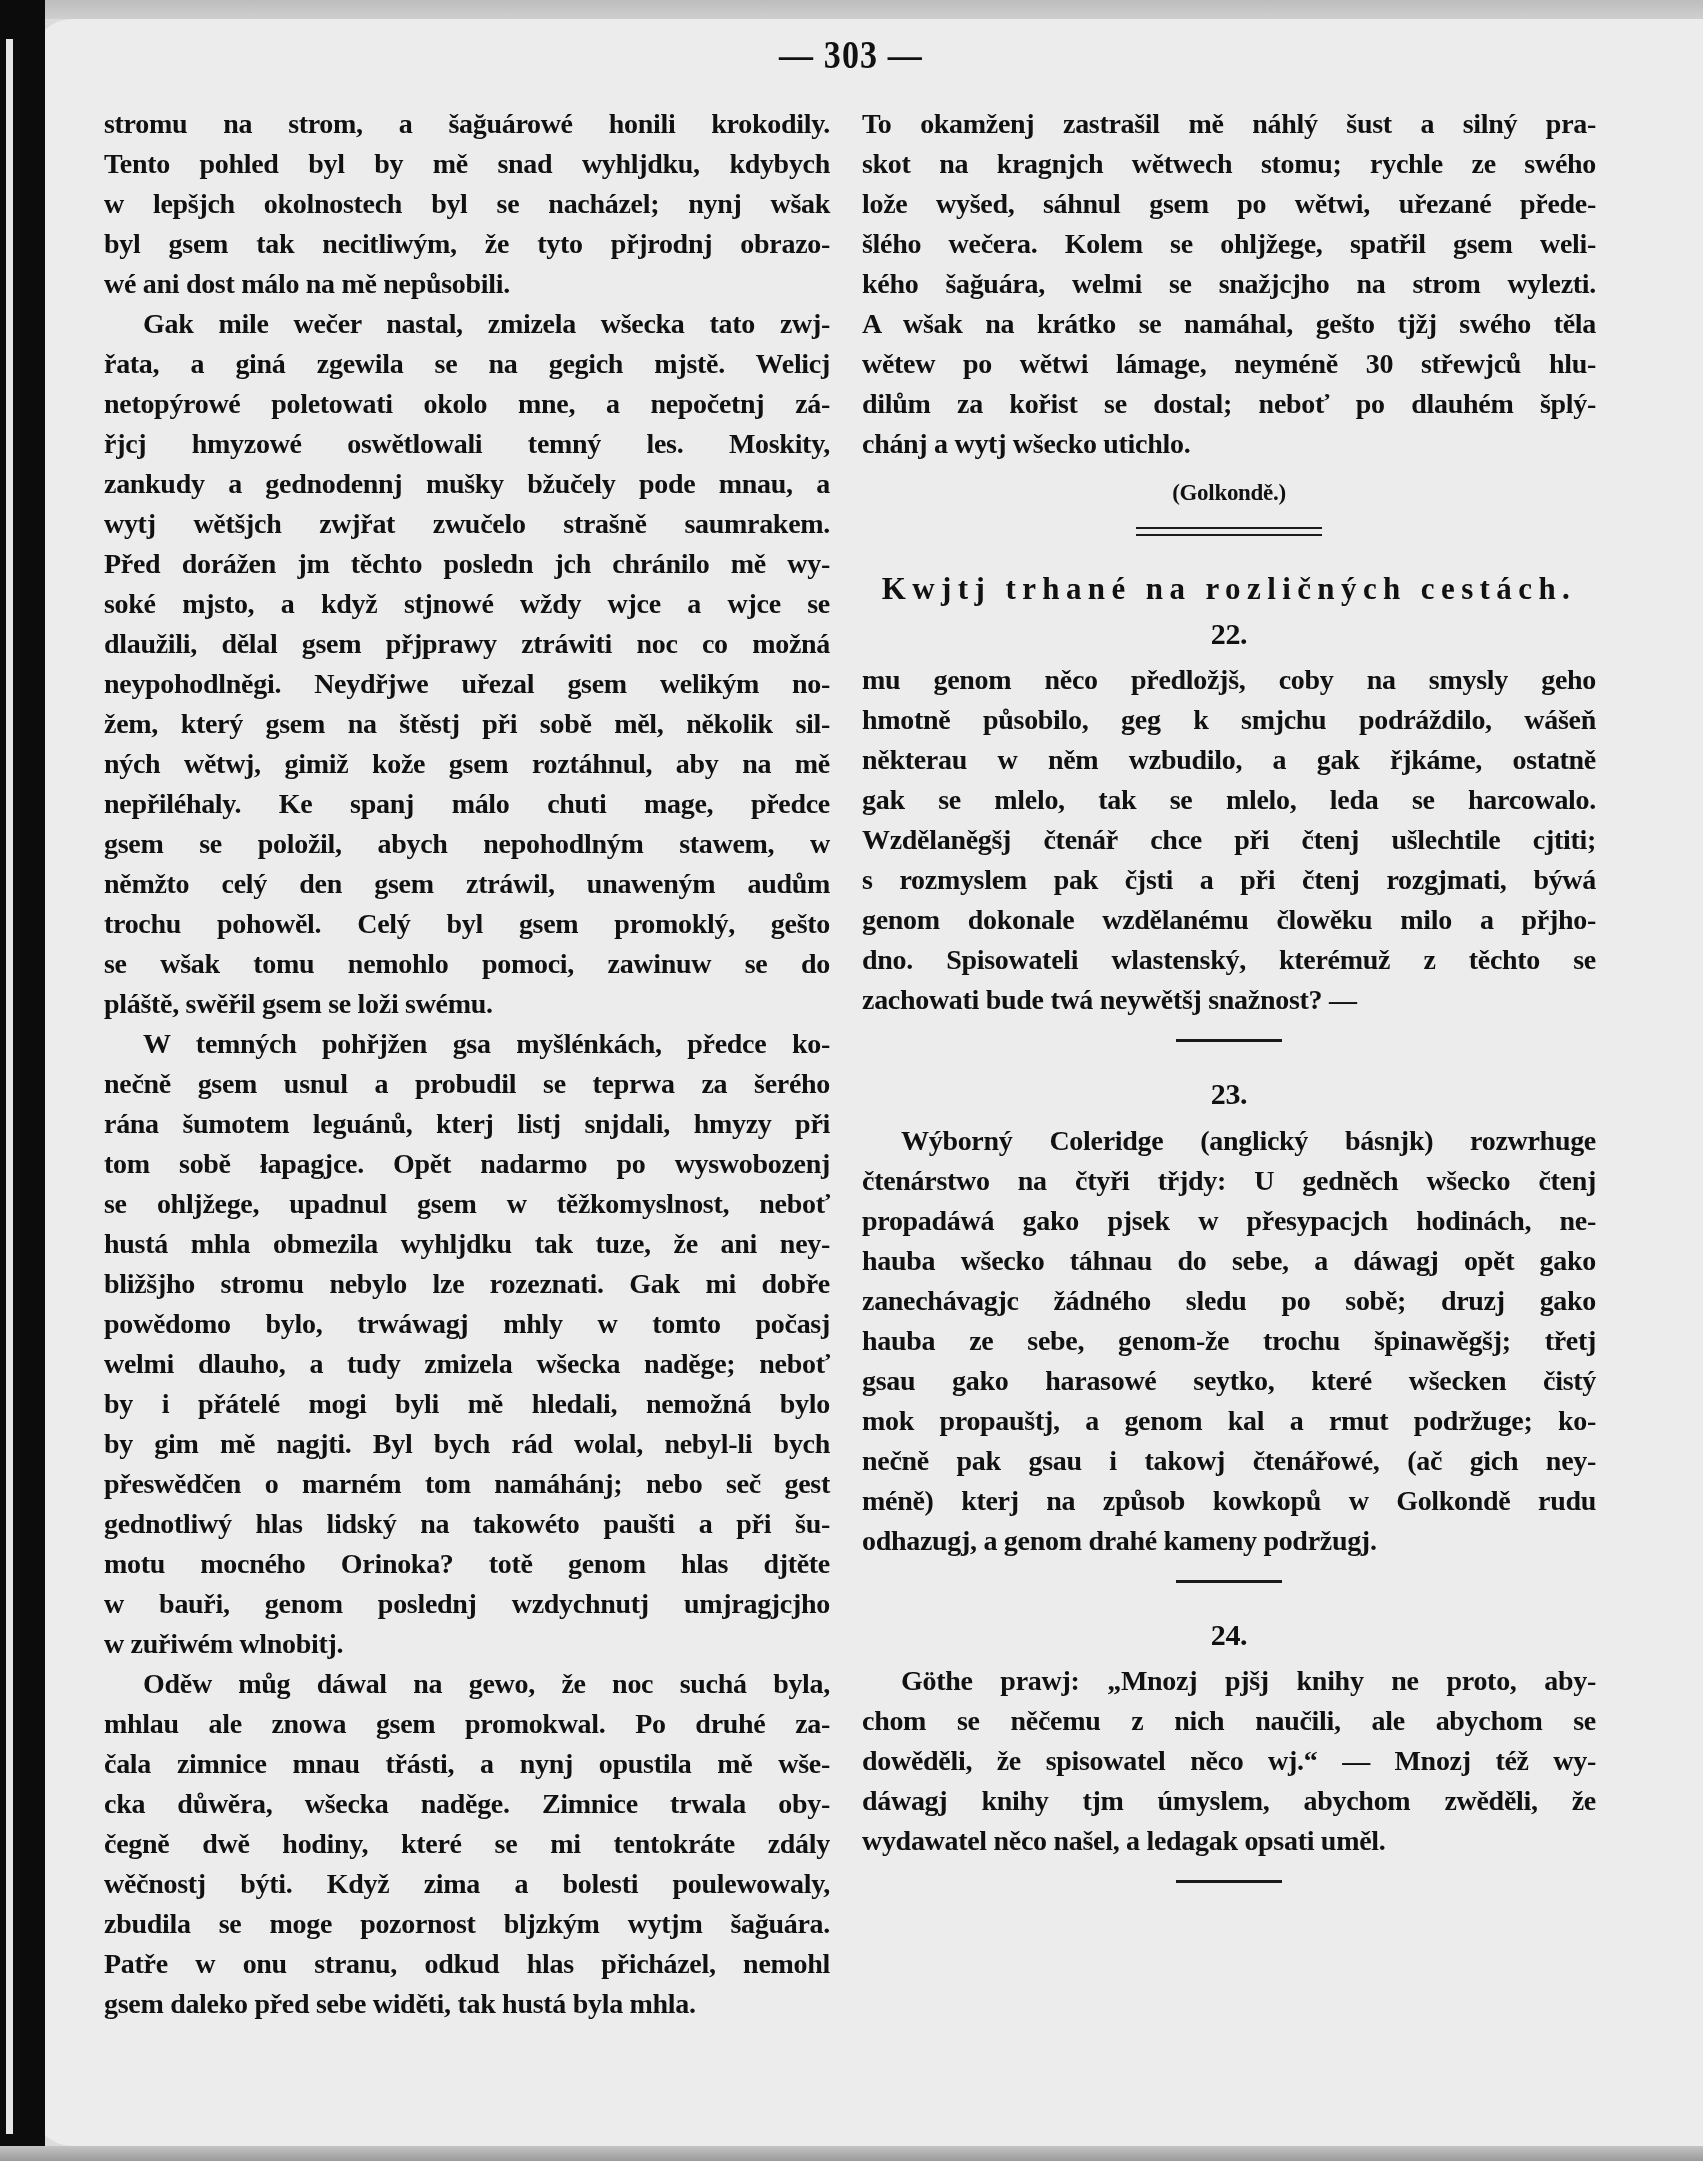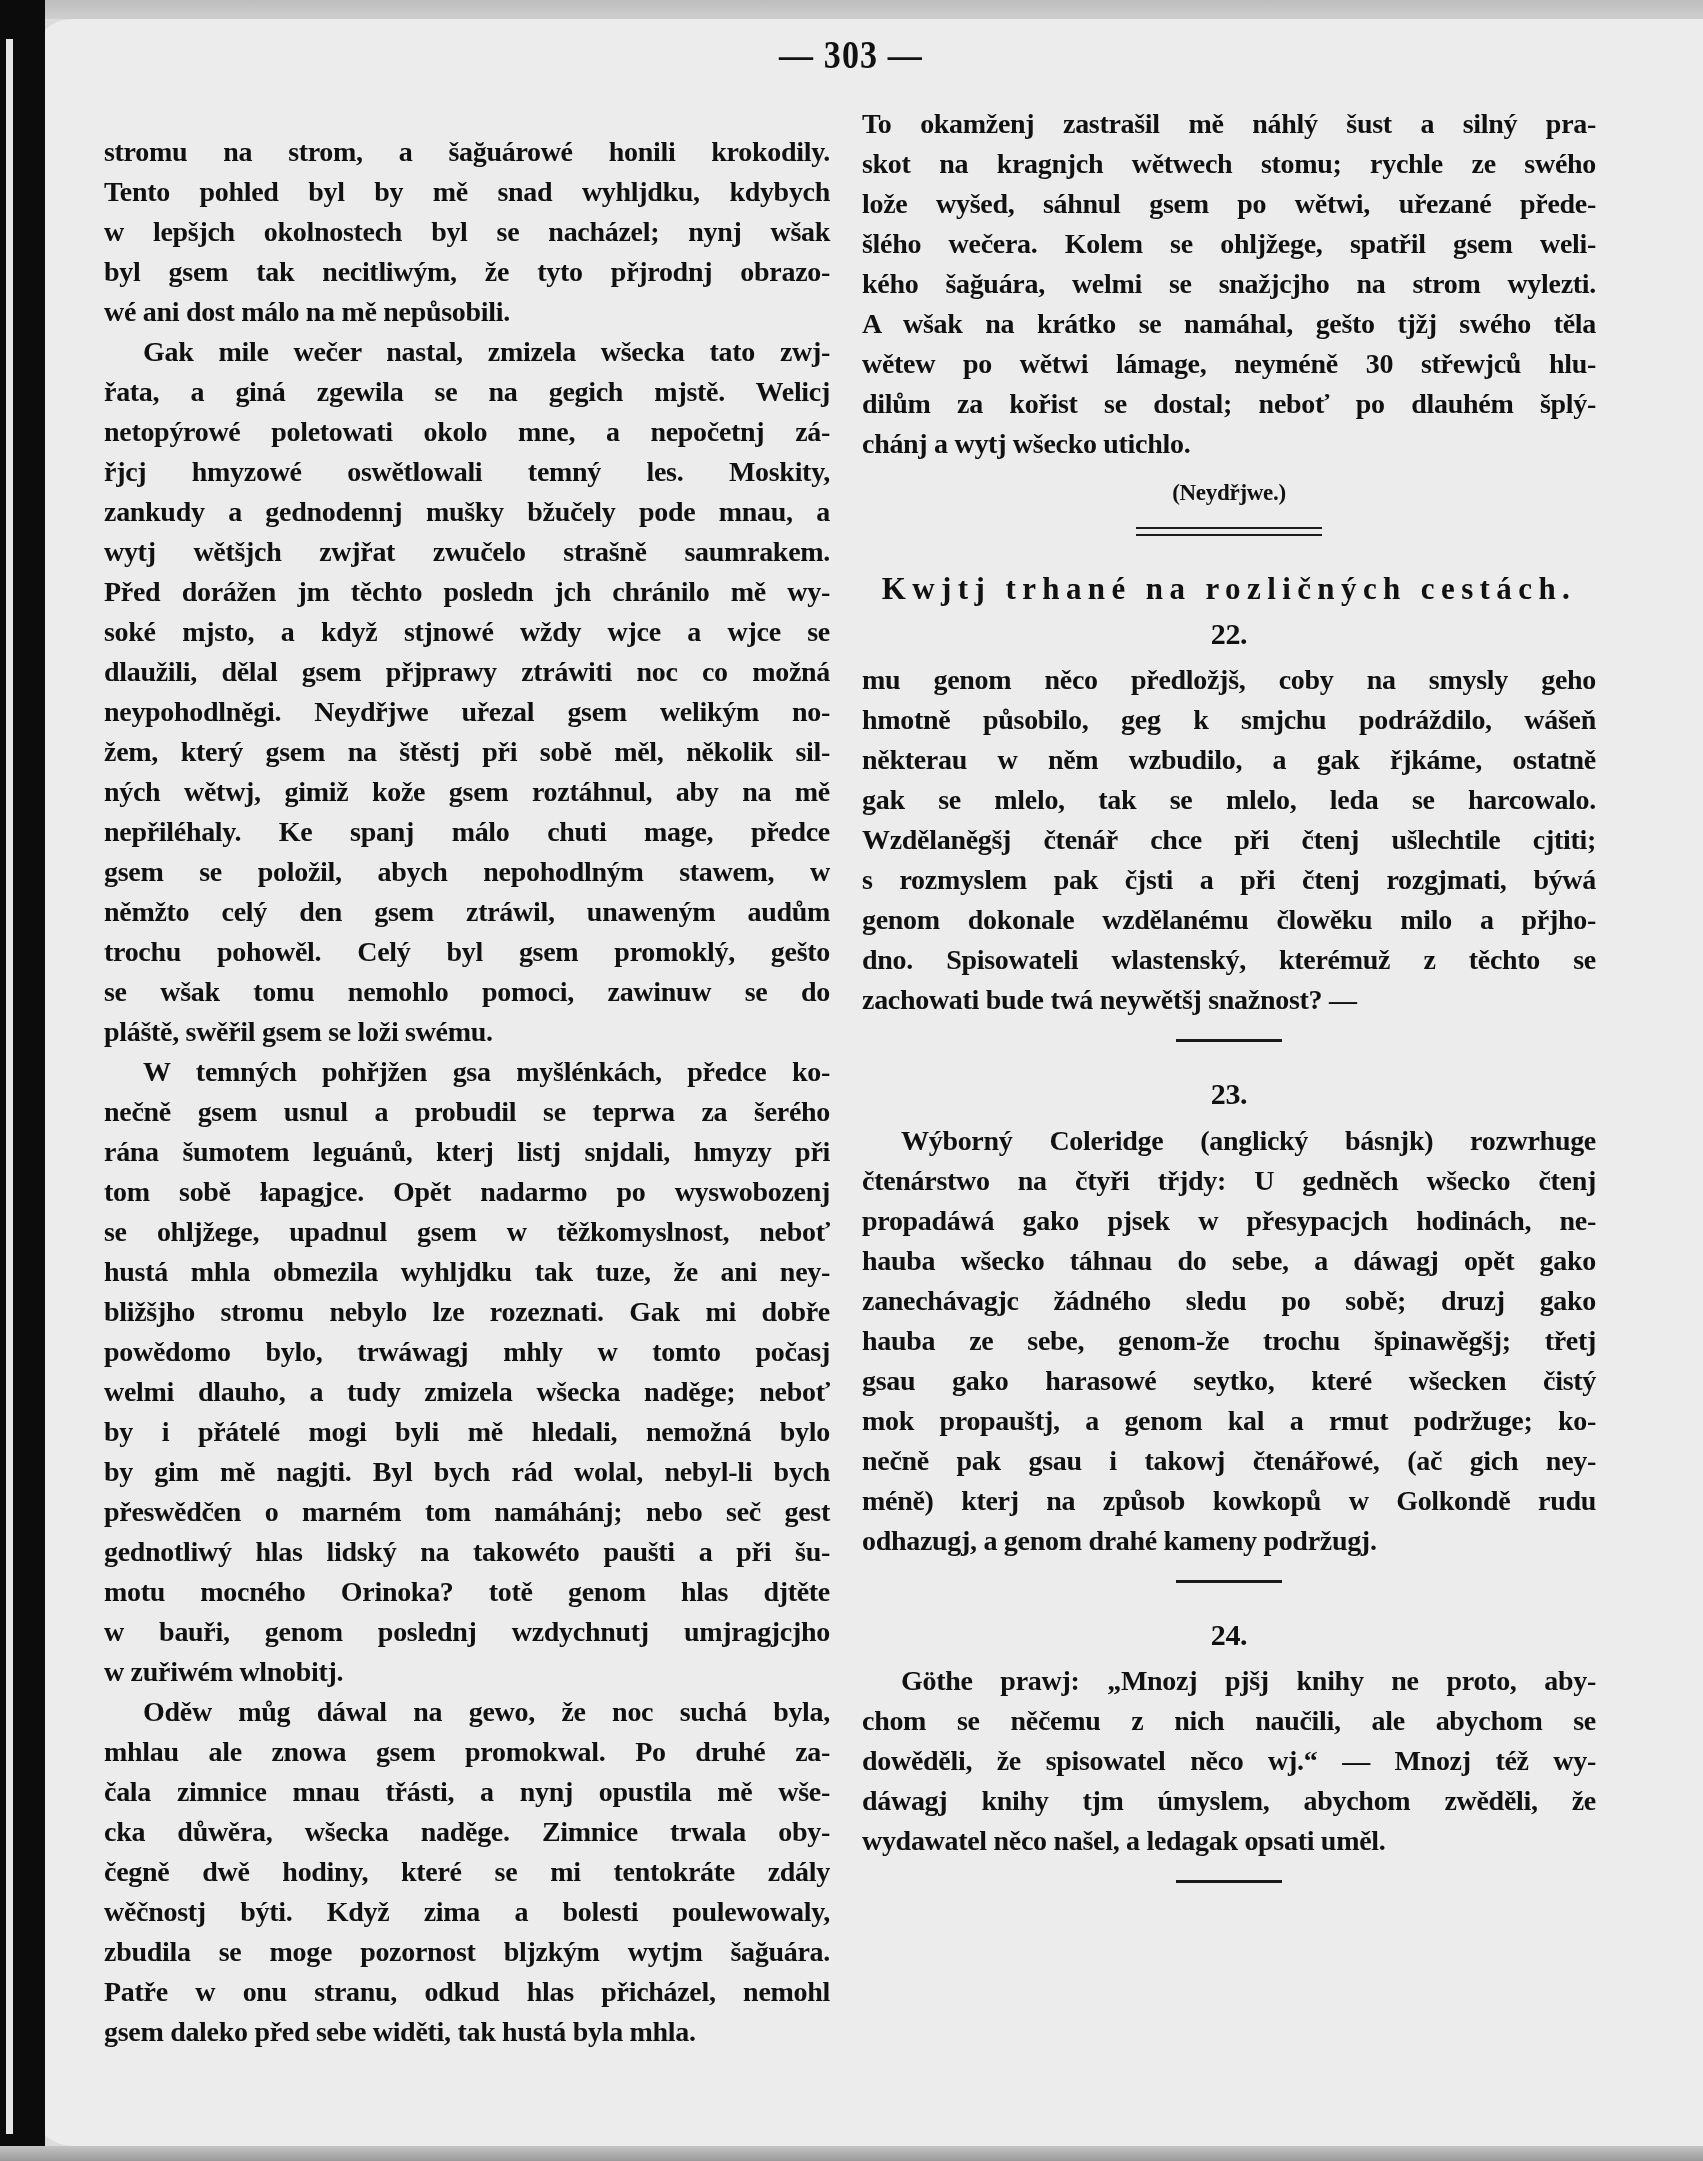--- a/index.html
+++ b/index.html
@@ -37,21 +37,21 @@
     font-size: 40px; letter-spacing: 1.3px;
     transform: scaleX(0.85);
   }
   .col {
     position: absolute; top: 104px;
     font-size: 28px; line-height: 40px;
     text-align: justify;
     font-weight: bold;
     letter-spacing: -0.3px;
   }
-  .col-left { left: 104px; width: 726px; margin-top: 28px; }
+  .col-left { left: 104px; width: 726px; }
   .col-right { left: 862px; width: 734px; }
   .col .line { display: block; text-align-last: justify; white-space: nowrap; }
   .col .line.last { text-align-last: left; }
   .centered { text-align: center; text-indent: 0 !important; }
   .signoff { font-size: 23px; margin: 9px 0 14px 0; }
   .double-rule {
     width: 186px; margin: 0 auto; height: 9px;
     border-top: 2.6px solid #1a1a1a; border-bottom: 2.6px solid #1a1a1a;
     box-sizing: border-box;
   }
@@ -141,21 +141,21 @@
       <span class="line">To okamženj zastrašil mě náhlý šust a silný pra-</span>
       <span class="line">skot na kragnjch wětwech stomu; rychle ze swého</span>
       <span class="line">lože wyšed, sáhnul gsem po wětwi, uřezané přede-</span>
       <span class="line">šlého wečera. Kolem se ohljžege, spatřil gsem weli-</span>
       <span class="line">kého šağuára, welmi se snažjcjho na strom wylezti.</span>
       <span class="line">A wšak na krátko se namáhal, gešto tjžj swého těla</span>
       <span class="line">wětew po wětwi lámage, neyméně 30 střewjců hlu-</span>
       <span class="line">dilům za kořist se dostal; neboť po dlauhém šplý-</span>
       <span class="line last">chánj a wytj wšecko utichlo.</span>
     </div>
-  <div class="centered signoff">(Neydřjwe.)</div>
+  <div class="centered signoff">(Golkondě.)</div>
   <div class="double-rule"></div>
   <div class="section-title">Kwjtj trhané na rozličných cestách.</div>
 
   <div>
     <div class="item-number">22.</div>
     <div id="item-0">
         <span class="line">mu genom něco předložjš, coby na smysly geho</span>
         <span class="line">hmotně působilo, geg k smjchu podráždilo, wášeň</span>
         <span class="line">některau w něm wzbudilo, a gak řjkáme, ostatně</span>
         <span class="line">gak se mlelo, tak se mlelo, leda se harcowalo.</span>

